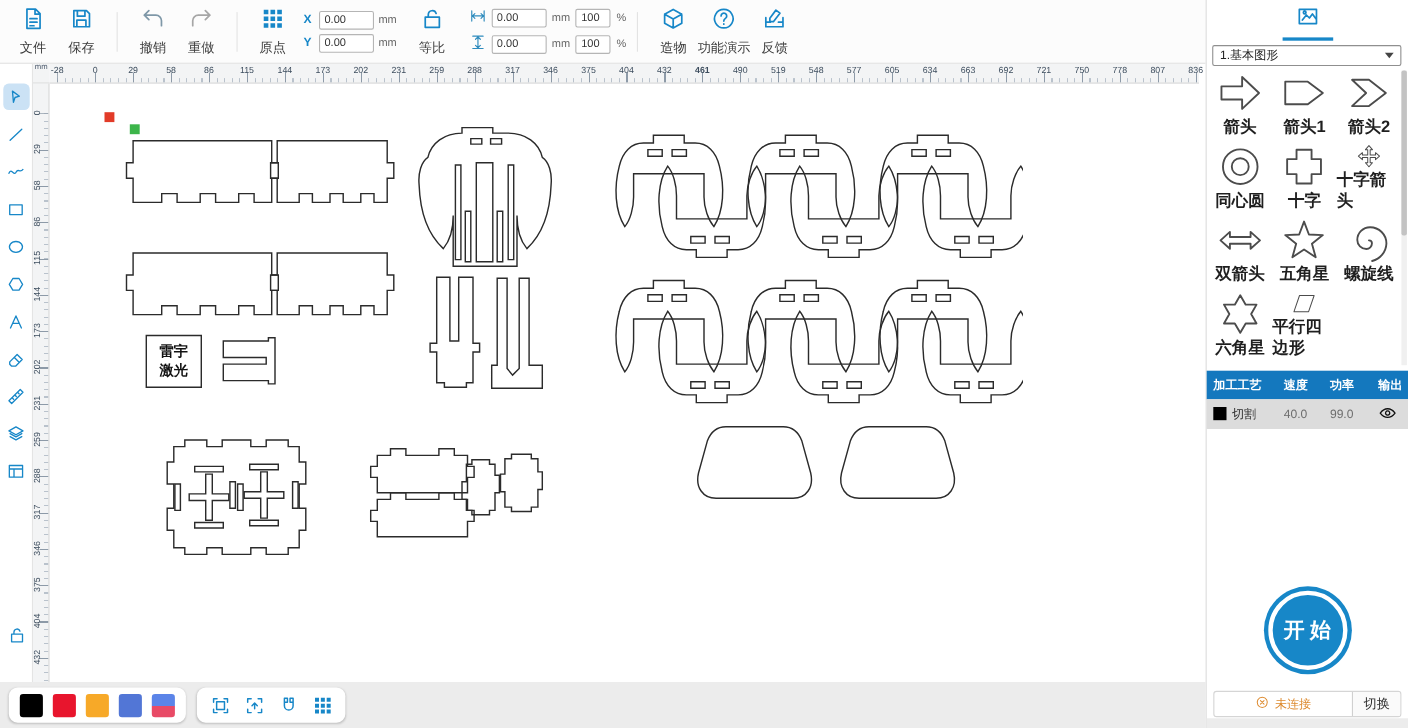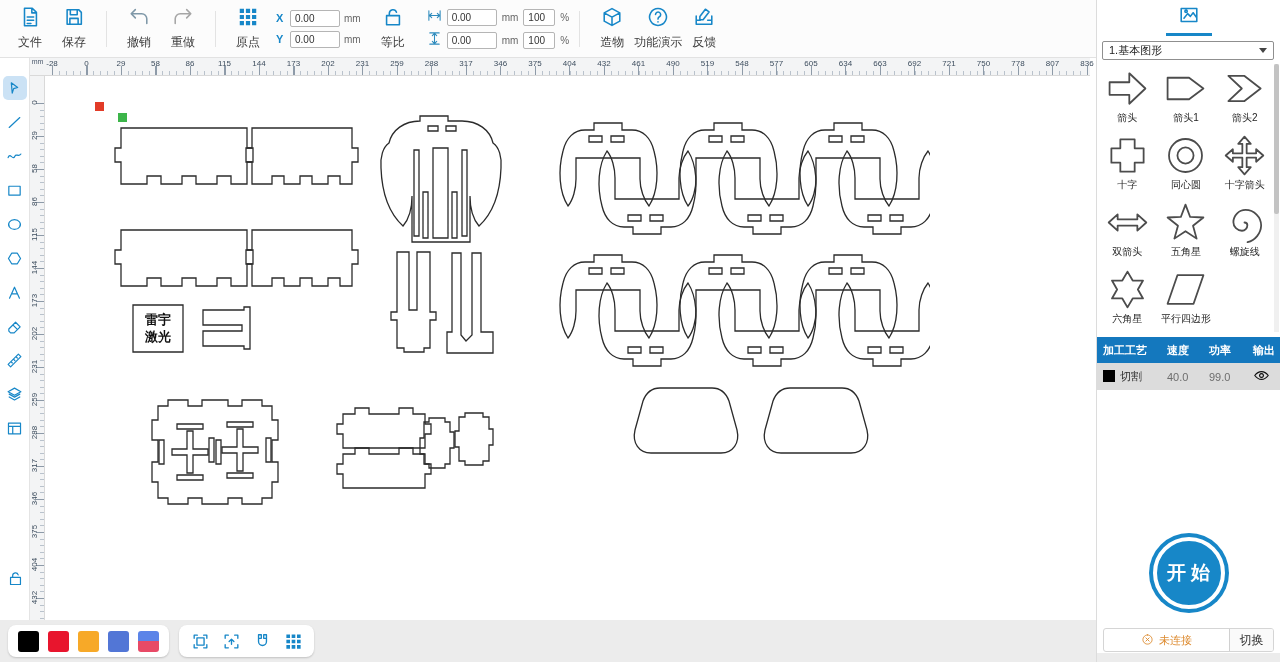--- a/index.html
+++ b/index.html
@@ -62,21 +62,21 @@
   .rightpanel { position:absolute; left:1096px; top:0; width:184px; height:662px; background:#fff; border-left:1px solid #dcdcdc; z-index:6; }
   .rightpanel::after { content:""; position:absolute; left:0; bottom:0; width:100%; height:9px; background:#ececec; }
   .rp-tab { position:absolute; left:0; top:4px; width:100%; display:flex; flex-direction:column; align-items:center; cursor:pointer; }
   .rp-tab .g { width:22px; height:22px; color:#1787c8; }
   .rp-underline { width:46px; height:3px; background:#1787c8; margin-top:3px; }
   .rp-select { position:absolute; left:5px; top:41px; width:172px; height:19px; border:1px solid #8f8f8f; border-radius:2px; background:#fff; display:flex; align-items:center; justify-content:space-between; padding:0 6px; font-size:11px; color:#222; cursor:pointer; }
   .caret { width:0; height:0; border-left:4px solid transparent; border-right:4px solid transparent; border-top:5px solid #444; }
   .shape-grid { position:absolute; left:1px; top:64px; width:176px; height:268px; display:grid; grid-template-columns:repeat(3,1fr); overflow:hidden; }
   .shape-cell { display:flex; flex-direction:column; align-items:center; justify-content:flex-end; height:64px; cursor:pointer; padding-bottom:3px; }
   .shape-cell .g { width:43px; height:43px; color:#4c4c4c; }
-  .shape-label { font-size:10px; color:#1f1f1f; font-weight:normal; margin-top:1px; }
+  .shape-label { font-size:15px; color:#1f1f1f; font-weight:bold; margin-top:1px; }
   .rp-scroll { position:absolute; right:1px; top:64px; width:5px; height:268px; background:#f0f0f0; }
   .rp-thumb { position:absolute; top:0; left:0; width:5px; height:150px; background:#c3c3c3; border-radius:2px; }
 
   .pt { position:absolute; left:0; top:337px; width:204px; }
   .pt-head { display:grid; grid-template-columns:64px 42px 44px 34px; background:#1478be; color:#fff; font-size:11px; font-weight:bold; height:26px; align-items:center; padding-left:6px; }
   .pt-row { display:grid; grid-template-columns:64px 42px 44px 34px; background:#dcdcdc; height:27px; align-items:center; padding-left:6px; font-size:11px; color:#2b2b2b; cursor:pointer; }
   .pt-row .val { color:#6d6d6d; }
   .pt-swatch { display:inline-block; width:12px; height:12px; background:#000; margin-right:5px; vertical-align:-2px; }
   .pt-row .g { width:17px; height:17px; color:#111; }
 
@@ -263,21 +263,21 @@
       <span class="rl" style="left: 248.5px;">173</span>
       <span class="rl" style="left: 283px;">202</span>
       <span class="rl" style="left: 317.5px;">231</span>
       <span class="rl" style="left: 352px;">259</span>
       <span class="rl" style="left: 386.5px;">288</span>
       <span class="rl" style="left: 421px;">317</span>
       <span class="rl" style="left: 455.5px;">346</span>
       <span class="rl" style="left: 490px;">375</span>
       <span class="rl" style="left: 524.5px;">404</span>
       <span class="rl" style="left: 559px;">432</span>
-      <span class="rl" style="left: 593.5px;">461</span>
+      <span class="rl" style="left: 593.5px; font-weight: bold;">461</span>
       <span class="rl" style="left: 628px;">490</span>
       <span class="rl" style="left: 662.5px; text-align: center;">519</span>
       <span class="rl" style="left: 697px;">548</span>
       <span class="rl" style="left: 731.5px;">577</span>
       <span class="rl" style="left: 766px;">605</span>
       <span class="rl" style="left: 800.5px;">634</span>
       <span class="rl" style="left: 835px;">663</span>
       <span class="rl" style="left: 869.5px;">692</span>
       <span class="rl" style="left: 904px;">721</span>
       <span class="rl" style="left: 938.5px;">750</span>
@@ -406,29 +406,29 @@
           <span class="shape-label">箭头1</span>
         </div>
         <div class="shape-cell">
           <svg viewBox="0 0 24 24" class="g">
             <path d="M3,5 H12 L21,12 L12,19 H3 L10.5,12 Z" fill="none" stroke="currentColor" stroke-width="1" stroke-linecap="round" stroke-linejoin="round"></path>
           </svg>
           <span class="shape-label">箭头2</span>
         </div>
         <div class="shape-cell">
           <svg viewBox="0 0 24 24" class="g">
+            <path d="M12,2.8 a9.2,9.2 0 1 0 0,18.4 a9.2,9.2 0 1 0 0,-18.4 Z M12,7.5 a4.5,4.5 0 1 0 0,9 a4.5,4.5 0 1 0 0,-9 Z" fill="none" stroke="currentColor" stroke-width="1" stroke-linecap="round" stroke-linejoin="round"></path>
+          </svg>
+          <span class="shape-label">同心圆</span>
+        </div>
+        <div class="shape-cell">
+          <svg viewBox="0 0 24 24" class="g">
             <path d="M8,3 H16 V8 H21 V16 H16 V21 H8 V16 H3 V8 H8 Z" fill="none" stroke="currentColor" stroke-width="1" stroke-linecap="round" stroke-linejoin="round"></path>
           </svg>
           <span class="shape-label">十字</span>
-        </div>
-        <div class="shape-cell">
-          <svg viewBox="0 0 24 24" class="g">
-            <path d="M12,2.8 a9.2,9.2 0 1 0 0,18.4 a9.2,9.2 0 1 0 0,-18.4 Z M12,7.5 a4.5,4.5 0 1 0 0,9 a4.5,4.5 0 1 0 0,-9 Z" fill="none" stroke="currentColor" stroke-width="1" stroke-linecap="round" stroke-linejoin="round"></path>
-          </svg>
-          <span class="shape-label">同心圆</span>
         </div>
         <div class="shape-cell">
           <svg viewBox="0 0 24 24" class="g">
             <path d="M12,1.5 L15.5,5.5 H13.2 V10.8 H18.5 V8.5 L22.5,12 L18.5,15.5 V13.2 H13.2 V18.5 H15.5 L12,22.5 L8.5,18.5 H10.8 V13.2 H5.5 V15.5 L1.5,12 L5.5,8.5 V10.8 H10.8 V5.5 H8.5 Z" fill="none" stroke="currentColor" stroke-width="1" stroke-linecap="round" stroke-linejoin="round"></path>
           </svg>
           <span class="shape-label">十字箭头</span>
         </div>
         <div class="shape-cell">
           <svg viewBox="0 0 24 24" class="g">
             <path d="M6.5,7.5 L1.5,12 L6.5,16.5 V13.8 H17.5 V16.5 L22.5,12 L17.5,7.5 V10.2 H6.5 Z" fill="none" stroke="currentColor" stroke-width="1" stroke-linecap="round" stroke-linejoin="round"></path>

